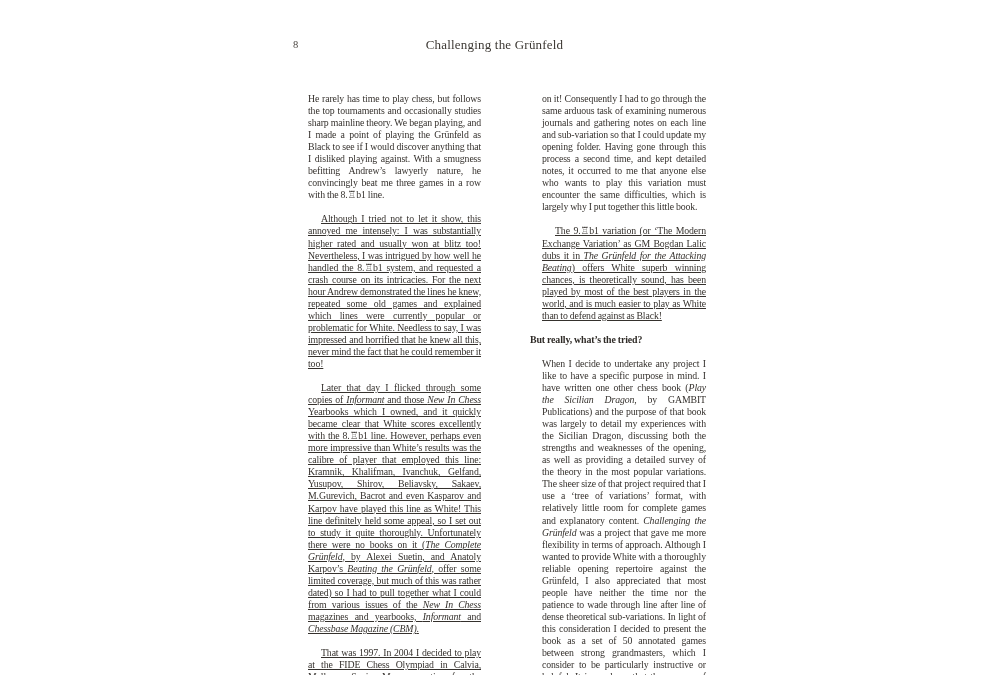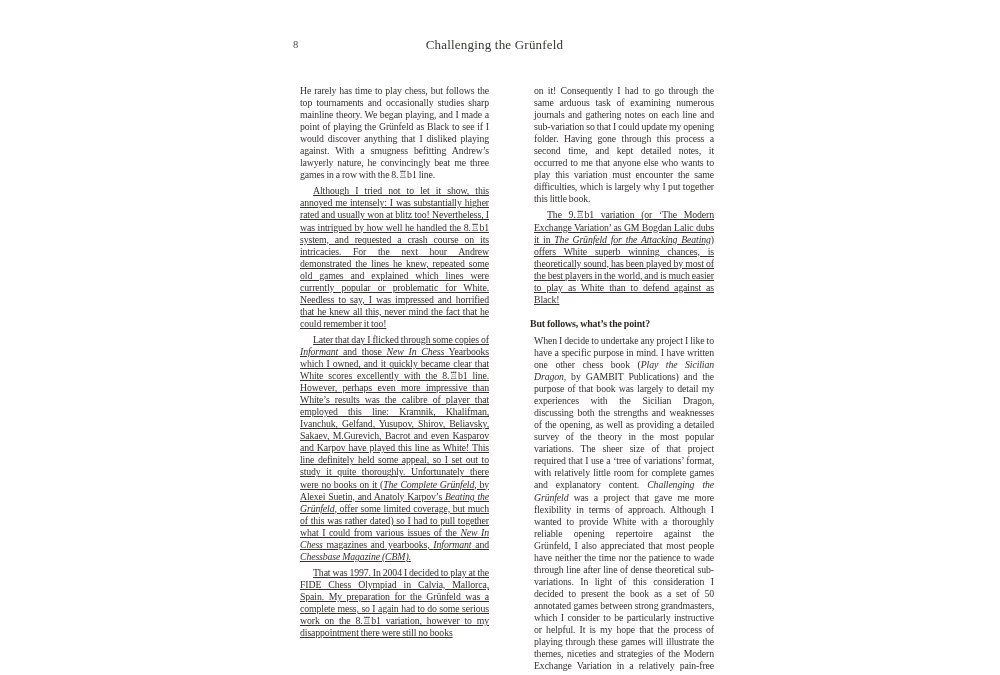--- a/index.html
+++ b/index.html
@@ -41,21 +41,21 @@
     font-size: 9.8px;
     line-height: 12.05px;
     text-align: justify;
     letter-spacing: -0.12px;
     word-spacing: -0.35px;
     color: #35312d;
   }
   .col-left  { left: 296px; width: 197px; }
   .col-right { left: 530px; width: 188px; }
   .para {
-    margin: 4px;
+    margin: 12px;
     padding: 0;
   }
   .para.indent { text-indent: 13px; text-decoration: underline; }
   .subheading {
     font-size: 9.9px;
     font-weight: bold;
     margin: 12px 0 5px 0;
     text-align: left;
     color: #2f2b27;
   }
@@ -71,16 +71,16 @@
   <div class="text-column col-left">
       <p class="para"><span>He rarely has time to play chess, but follows the top tournaments and occasionally studies sharp mainline theory. We began playing, and I made a point of playing the Grünfeld as Black to see if I would discover anything that I disliked playing against. With a smugness befitting Andrew’s lawyerly nature, he convincingly beat me three games in a row with the 8.♖b1 line.</span></p>
       <p class="para indent"><span>Although I tried not to let it show, this annoyed me intensely: I was substantially higher rated and usually won at blitz too! Nevertheless, I was intrigued by how well he handled the 8.♖b1 system, and requested a crash course on its intricacies. For the next hour Andrew demonstrated the lines he knew, repeated some old games and explained which lines were currently popular or problematic for White. Needless to say, I was impressed and horrified that he knew all this, never mind the fact that he could remember it too!</span></p>
       <p class="para indent"><span>Later that day I flicked through some copies of </span><i>Informant</i><span> and those </span><i>New In Chess</i><span> Yearbooks which I owned, and it quickly became clear that White scores excellently with the 8.♖b1 line. However, perhaps even more impressive than White’s results was the calibre of player that employed this line: Kramnik, Khalifman, Ivanchuk, Gelfand, Yusupov, Shirov, Beliavsky, Sakaev, M.Gurevich, Bacrot and even Kasparov and Karpov have played this line as White! This line definitely held some appeal, so I set out to study it quite thoroughly. Unfortunately there were no books on it (</span><i>The Complete Grünfeld</i><span>, by Alexei Suetin, and Anatoly Karpov’s </span><i>Beating the Grünfeld</i><span>, offer some limited coverage, but much of this was rather dated) so I had to pull together what I could from various issues of the </span><i>New In Chess</i><span> magazines and yearbooks, </span><i>Informant</i><span> and </span><i>Chessbase Magazine (CBM)</i><span>.</span></p>
       <p class="para indent"><span>That was 1997. In 2004 I decided to play at the FIDE Chess Olympiad in Calvia, Mallorca, Spain. My preparation for the Grünfeld was a complete mess, so I again had to do some serious work on the 8.♖b1 variation, however to my disappointment there were still no books</span></p>
     </div>
 
   <div class="text-column col-right">
       <p class="para"><span>on it! Consequently I had to go through the same arduous task of examining numerous journals and gathering notes on each line and sub-variation so that I could update my opening folder. Having gone through this process a second time, and kept detailed notes, it occurred to me that anyone else who wants to play this variation must encounter the same difficulties, which is largely why I put together this little book.</span></p>
       <p class="para indent"><span>The 9.♖b1 variation (or ‘The Modern Exchange Variation’ as GM Bogdan Lalic dubs it in </span><i>The Grünfeld for the Attacking Beating</i><span>) offers White superb winning chances, is theoretically sound, has been played by most of the best players in the world, and is much easier to play as White than to defend against as Black!</span></p>
-      <div class="subheading">But follows, what’s the point?</div>
+      <div class="subheading">But really, what’s the tried?</div>
       <p class="para"><span>When I decide to undertake any project I like to have a specific purpose in mind. I have written one other chess book (</span><i>Play the Sicilian Dragon</i><span>, by GAMBIT Publications) and the purpose of that book was largely to detail my experiences with the Sicilian Dragon, discussing both the strengths and weaknesses of the opening, as well as providing a detailed survey of the theory in the most popular variations. The sheer size of that project required that I use a ‘tree of variations’ format, with relatively little room for complete games and explanatory content. </span><i>Challenging the Grünfeld</i><span> was a project that gave me more flexibility in terms of approach. Although I wanted to provide White with a thoroughly reliable opening repertoire against the Grünfeld, I also appreciated that most people have neither the time nor the patience to wade through line after line of dense theoretical sub-variations. In light of this consideration I decided to present the book as a set of 50 annotated games between strong grandmasters, which I consider to be particularly instructive or helpful. It is my hope that the process of playing through these games will illustrate the themes, niceties and strategies of the Modern Exchange Variation in a relatively pain-free manner.</span></p>
     </div>
 </div>
 
 </body></html>

